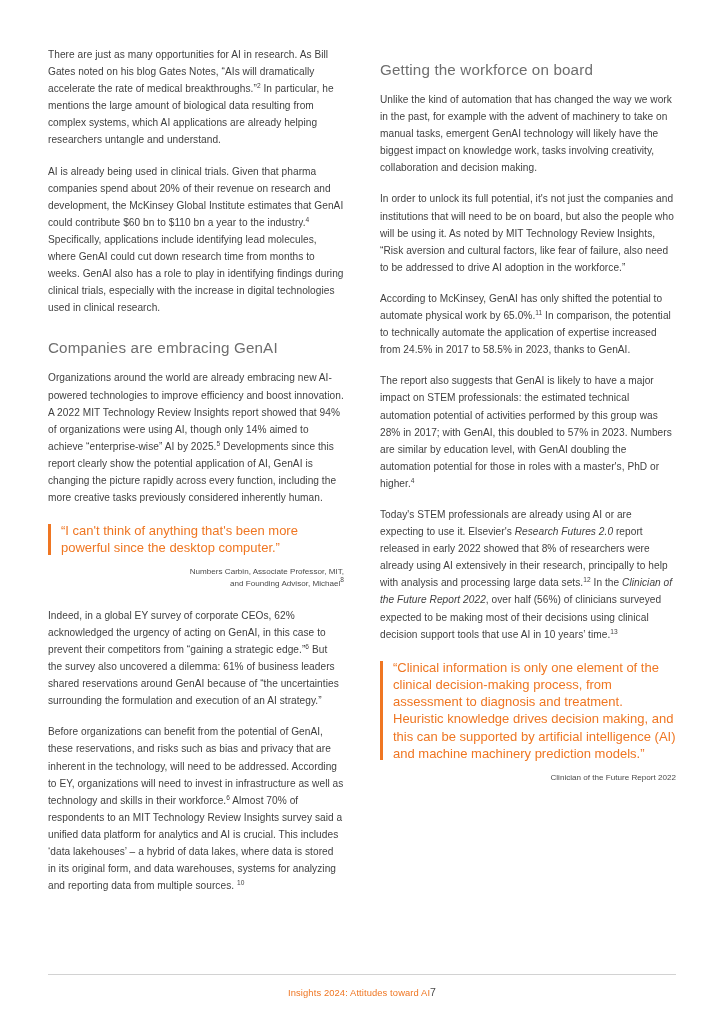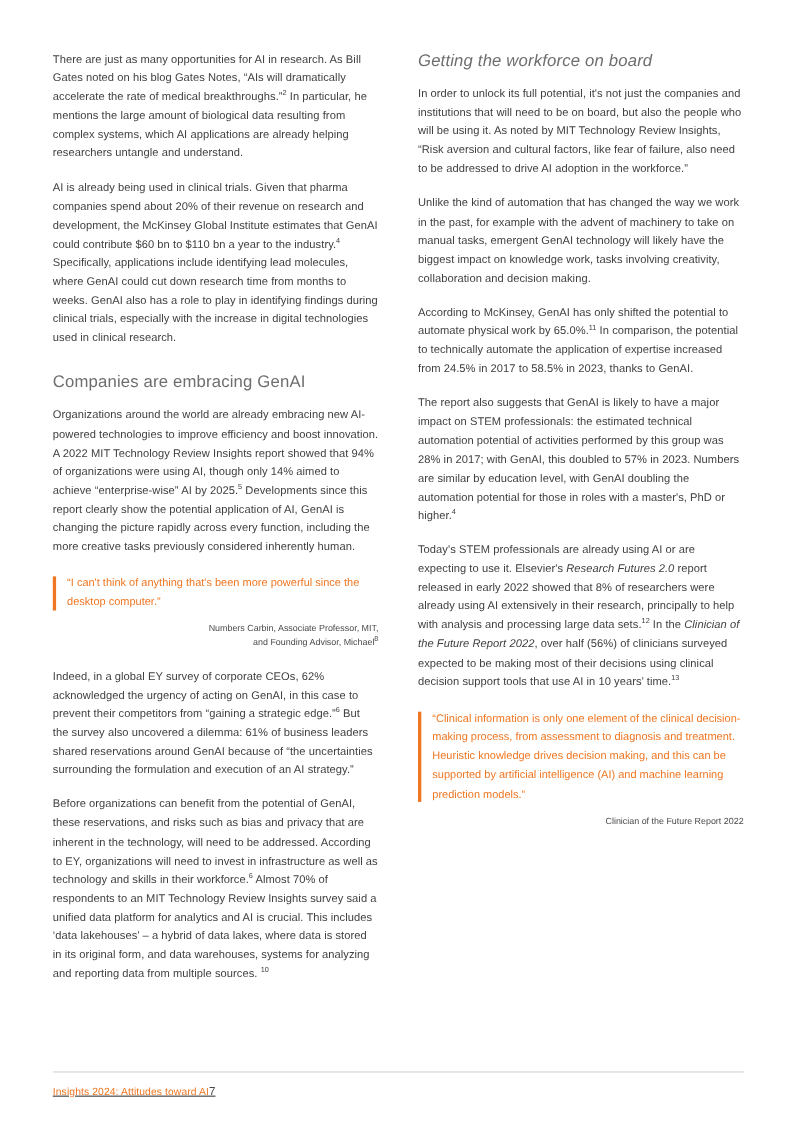--- a/index.html
+++ b/index.html
@@ -34,22 +34,21 @@
   }
   h2.section-heading {
     font-size: 15.2px;
     font-weight: 400;
     color: #6e6e6e;
     letter-spacing: 0.15px;
     margin: 0 0 12px 0;
     line-height: 1.25;
   }
   .col-right h2.section-heading {
-    margin-top: 0;
-    font-style: italic;
+    margin-top: 14px;
   }
   .col-left h2.section-heading {
     margin-top: 22px;
   }
   p.body-text {
     font-size: 10.15px;
     line-height: 17.1px;
     color: #3f3f3f;
     margin: 0 0 14px 0;
     text-align: left;
@@ -73,21 +72,21 @@
   .pullquote::before {
     content: "";
     position: absolute;
     left: 0;
     top: 2px;
     bottom: 2px;
     width: 3px;
     background: #ef7622;
   }
   .pullquote .quote-text {
-    font-size: 10px;
+    font-size: 13px;
     line-height: 17.2px;
     color: #ef7622;
     margin: 0;
   }
   .attribution {
     font-size: 8.1px;
     line-height: 12.6px;
     color: #4a4a4a;
     text-align: right;
     margin: 9px 0 16px 0;
@@ -108,23 +107,22 @@
     right: 48px;
     bottom: 26px;
   }
   .footer-rule {
     border-top: 1px solid #d2d2d2;
     width: 100%;
     margin-bottom: 11px;
   }
   .footer-row {
     display: flex;
-    justify-content: flex-start;
+    justify-content: center;
     align-items: baseline;
-    text-decoration: underline;
   }
   .footer-title {
     font-size: 9.4px;
     color: #ef7622;
     letter-spacing: 0.1px;
   }
   .page-number {
     font-size: 10.5px;
     color: #4a4a4a;
   }
@@ -158,32 +156,32 @@
       <p class="body-text"><span>Indeed, in a global EY survey of corporate CEOs, 62% acknowledged the urgency of acting on GenAI, in this case to prevent their competitors from “gaining a strategic edge.”</span><sup>6</sup><span> But the survey also uncovered a dilemma: 61% of business leaders shared reservations around GenAI because of “the uncertainties surrounding the formulation and execution of an AI strategy.”</span></p>
 
       <p class="body-text"><span>Before organizations can benefit from the potential of GenAI, these reservations, and risks such as bias and privacy that are inherent in the technology, will need to be addressed. According to EY, organizations will need to invest in infrastructure as well as technology and skills in their workforce.</span><sup>6</sup><span> Almost 70% of respondents to an MIT Technology Review Insights survey said a unified data platform for analytics and AI is crucial. This includes ‘data lakehouses’ – a hybrid of data lakes, where data is stored in its original form, and data warehouses, systems for analyzing and reporting data from multiple sources. </span><sup>10</sup></p>
 
     </div>
 
     <div class="column col-right">
 
       <h2 class="section-heading">Getting the workforce on board</h2>
 
+      <p class="body-text">Unlike the kind of automation that has changed the way we work in the past, for example with the advent of machinery to take on manual tasks, emergent GenAI technology will likely have the biggest impact on knowledge work, tasks involving creativity, collaboration and decision making.</p>
+
       <p class="body-text">In order to unlock its full potential, it's not just the companies and institutions that will need to be on board, but also the people who will be using it. As noted by MIT Technology Review Insights, “Risk aversion and cultural factors, like fear of failure, also need to be addressed to drive AI adoption in the workforce.”</p>
-
-      <p class="body-text">Unlike the kind of automation that has changed the way we work in the past, for example with the advent of machinery to take on manual tasks, emergent GenAI technology will likely have the biggest impact on knowledge work, tasks involving creativity, collaboration and decision making.</p>
 
       <p class="body-text"><span>According to McKinsey, GenAI has only shifted the potential to automate physical work by 65.0%.</span><sup>11</sup><span> In comparison, the potential to technically automate the application of expertise increased from 24.5% in 2017 to 58.5% in 2023, thanks to GenAI.</span></p>
 
       <p class="body-text"><span>The report also suggests that GenAI is likely to have a major impact on STEM professionals: the estimated technical automation potential of activities performed by this group was 28% in 2017; with GenAI, this doubled to 57% in 2023. Numbers are similar by education level, with GenAI doubling the automation potential for those in roles with a master's, PhD or higher.</span><sup>4</sup></p>
 
       <p class="body-text"><span>Today's STEM professionals are already using AI or are expecting to use it. Elsevier's </span><i>Research Futures 2.0</i><span> report released in early 2022 showed that 8% of researchers were already using AI extensively in their research, principally to help with analysis and processing large data sets.</span><sup>12</sup><span> In the </span><i>Clinician of the Future Report 2022</i><span>, over half (56%) of clinicians surveyed expected to be making most of their decisions using clinical decision support tools that use AI in 10 years’ time.</span><sup>13</sup></p>
 
       <div class="pullquote">
-        <p class="quote-text">“Clinical information is only one element of the clinical decision-making process, from assessment to diagnosis and treatment. Heuristic knowledge drives decision making, and this can be supported by artificial intelligence (AI) and machine learning prediction models.”</p>
+        <p class="quote-text">“Clinical information is only one element of the clinical decision-making process, from assessment to diagnosis and treatment. Heuristic knowledge drives decision making, and this can be supported by artificial intelligence (AI) and machine machinery prediction models.”</p>
       </div>
 
       <p class="attr-single">Clinician of the Future Report 2022</p>
 
     </div>
 
   </div>
 
   <div class="footer">
     <div class="footer-rule"></div>

